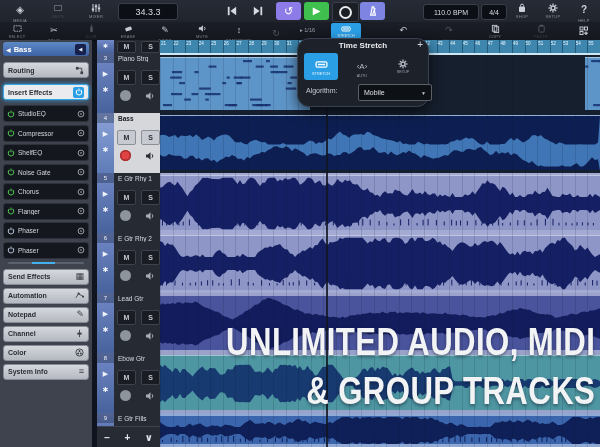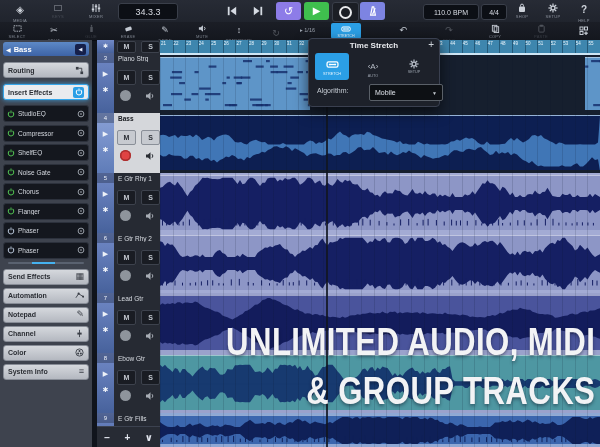--- a/index.html
+++ b/index.html
@@ -55,21 +55,21 @@
   .rcell{position:absolute;top:0;height:13px;border-right:1px solid rgba(12,44,66,.5);}
   .rcell span{position:absolute;left:1px;top:1px;font-size:4.5px;color:#eaf5fc;}
   .loopline{position:absolute;left:0;top:13px;width:440px;height:2px;background:#cfe6f5;z-index:4;}
   .lane{position:absolute;left:0;width:440px;}
   .region{position:absolute;top:2px;bottom:3px;overflow:hidden;border-top:1px solid rgba(255,255,255,.45);}
   .gridoverlay{position:absolute;left:0;top:15px;width:440px;bottom:0;background:repeating-linear-gradient(90deg,rgba(8,18,38,.14) 0 1px,transparent 1px 12.57px);z-index:3;pointer-events:none;}
   .playhead{position:absolute;top:13px;bottom:0;width:1.5px;background:rgba(18,22,32,.85);z-index:5;}
   
   .overlaytext{position:absolute;right:5px;top:318px;z-index:40;text-align:right;color:#f2f3f5;font-weight:bold;font-size:38px;line-height:1.28;letter-spacing:.5px;transform:scaleX(.82);transform-origin:100% 50%;text-shadow:0 2px 4px rgba(10,14,30,.45);white-space:nowrap;}
   
-  .popup{position:absolute;left:297px;top:38px;width:130px;height:67px;background:#1d212a;border:1px solid #3a4050;border-radius:4px;box-shadow:0 5px 14px rgba(0,0,0,.6);z-index:50;margin-left:11px;}
+  .popup{position:absolute;left:297px;top:38px;width:130px;height:67px;background:#1d212a;border:1px solid #3a4050;border-radius:12px;box-shadow:0 5px 14px rgba(0,0,0,.6);z-index:50;}
   .ptitle{position:absolute;left:0;top:2px;width:100%;text-align:center;font-size:8px;font-weight:bold;color:#e8eaee;}
   .pmove{position:absolute;right:5px;top:0px;font-size:10px;color:#cfd4da;}
   .pmodes{position:absolute;left:6px;top:14px;display:flex;gap:7px;}
   .pmode{width:34px;height:27px;display:flex;flex-direction:column;align-items:center;justify-content:center;gap:1px;border-radius:3px;}
   .pmode .lbl{font-size:3.8px;color:#9aa2ad;}
   .pmode.on{background:#2b9fe6;}
   .pmode.on .lbl{color:#eaf6ff;}
   .palgo{position:absolute;left:8px;top:48px;font-size:7px;color:#c6ccd4;}
   .pdrop{position:absolute;left:60px;top:45px;width:62px;height:15px;background:#0d1014;border:1px solid #5a6068;border-radius:2px;color:#dde1e8;font-size:7px;display:flex;align-items:center;padding:0 5px;justify-content:space-between;}
 </style>

